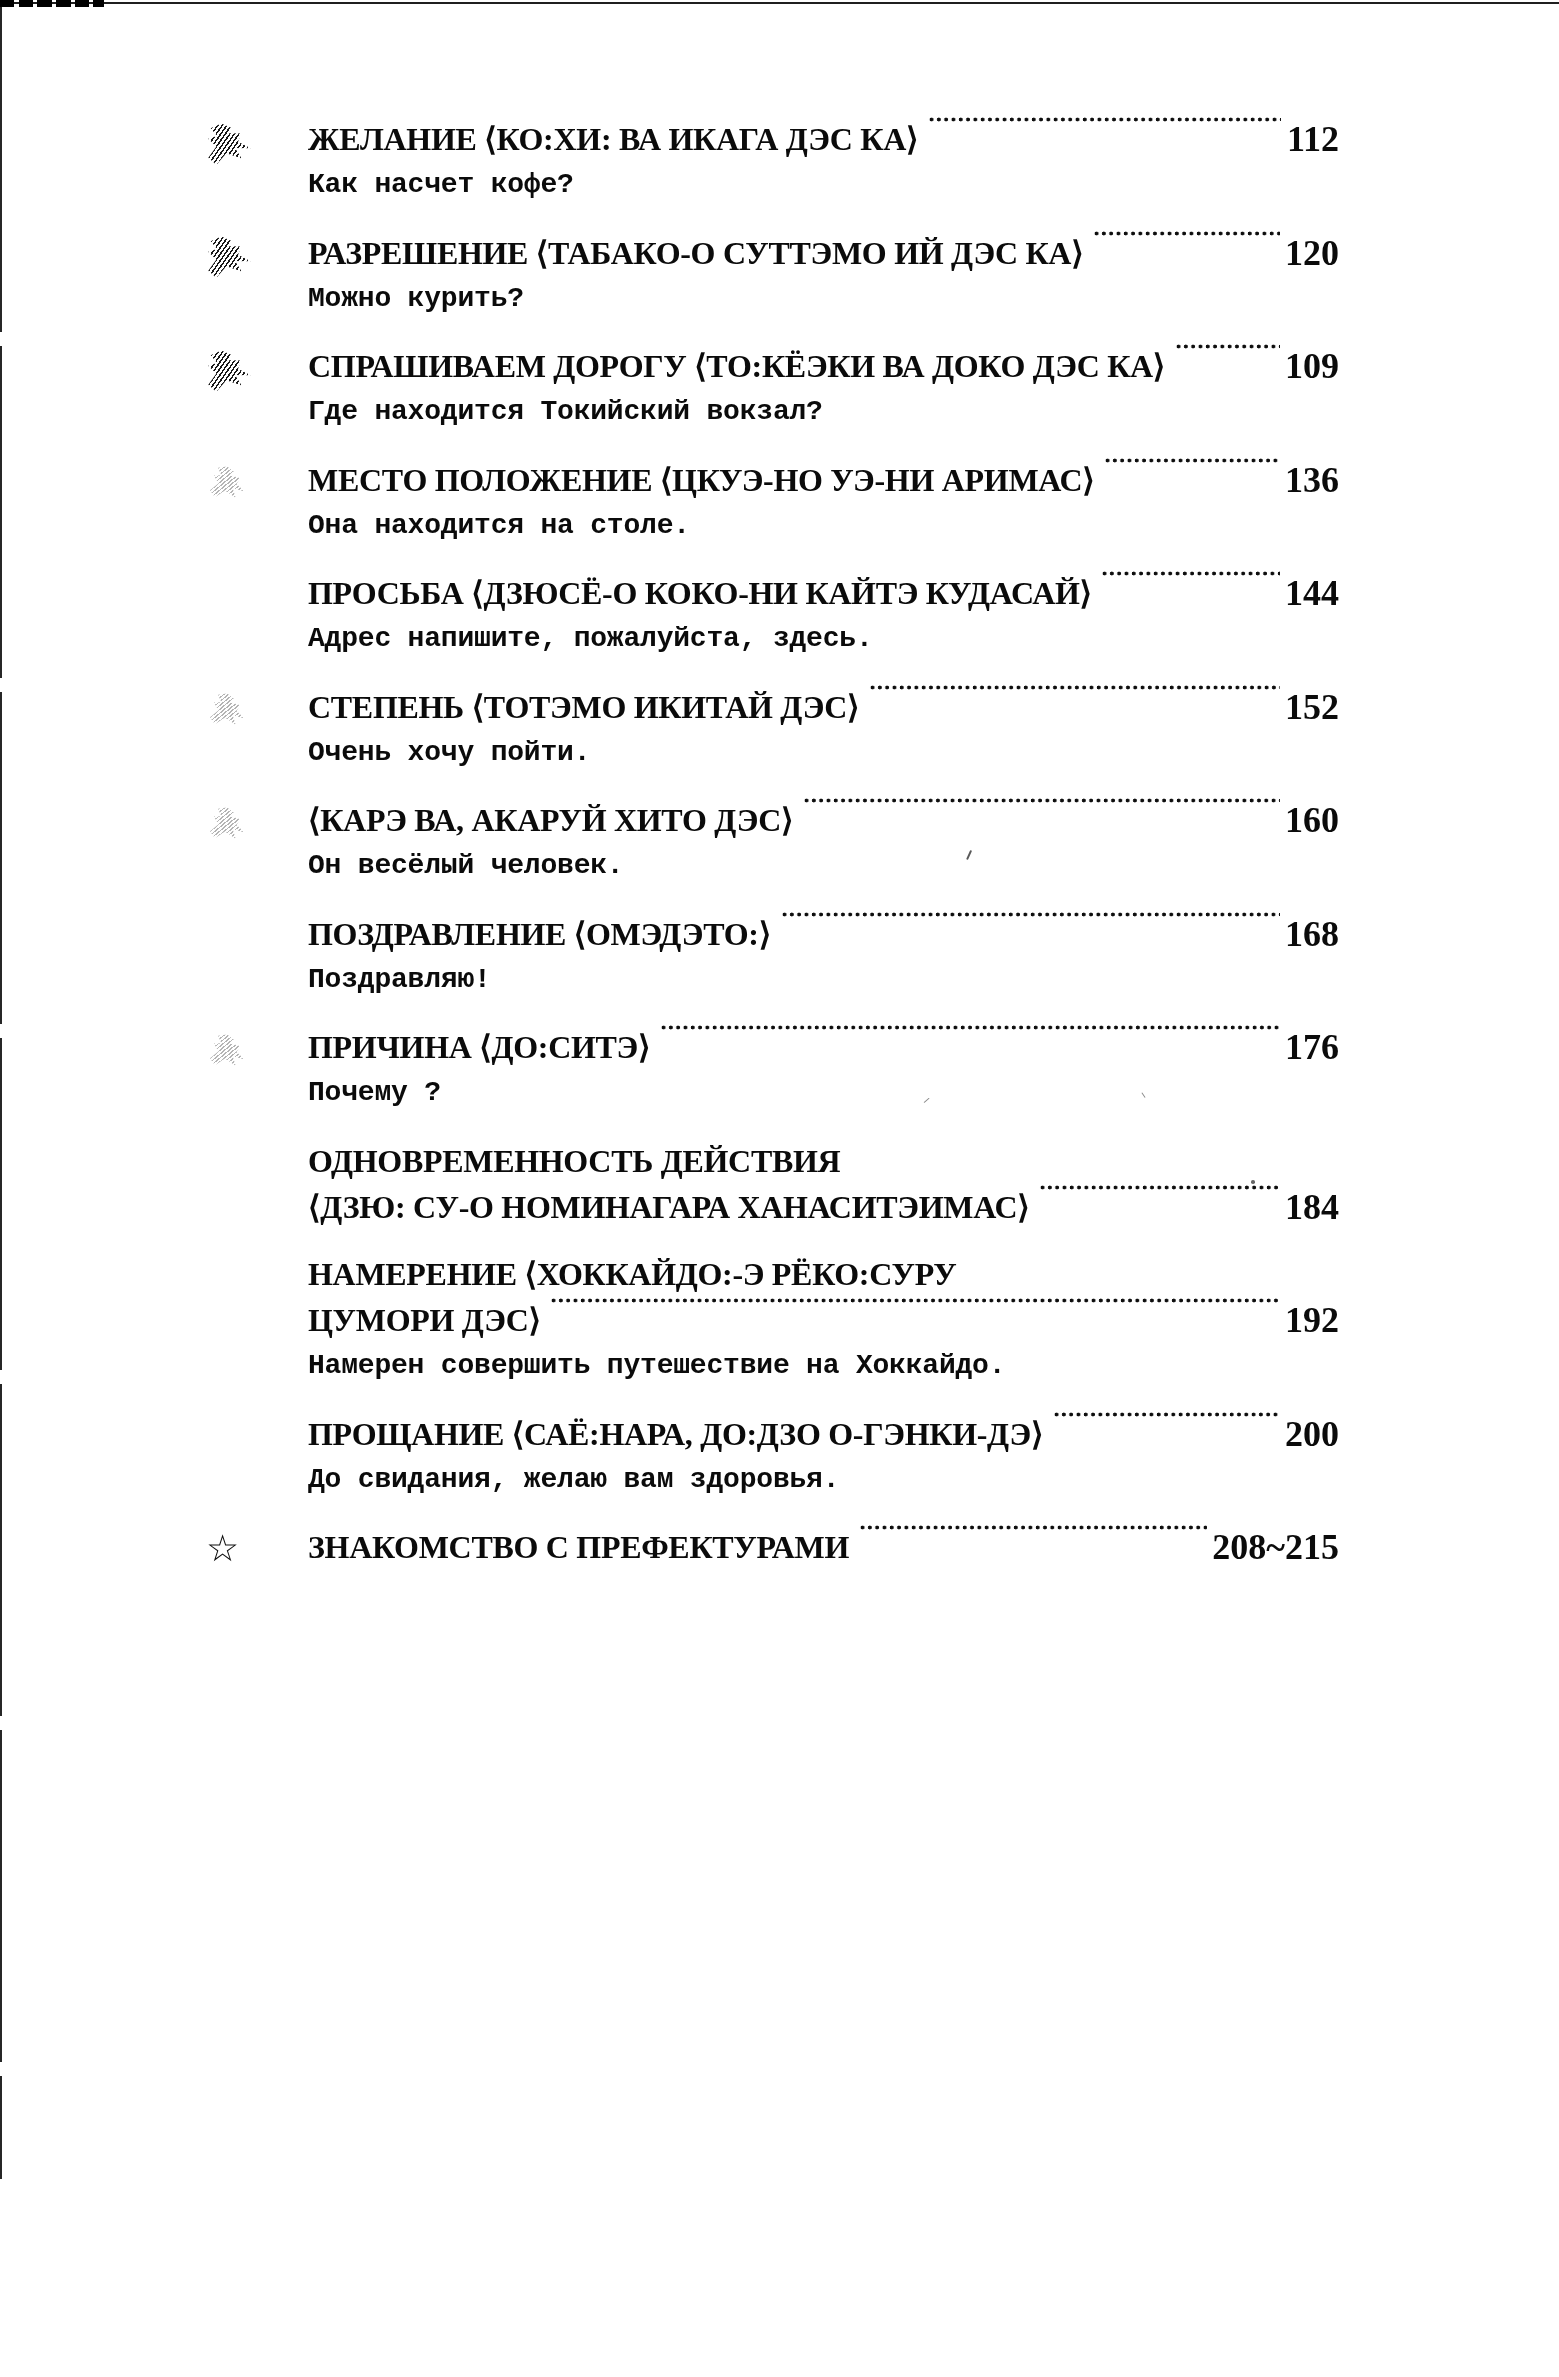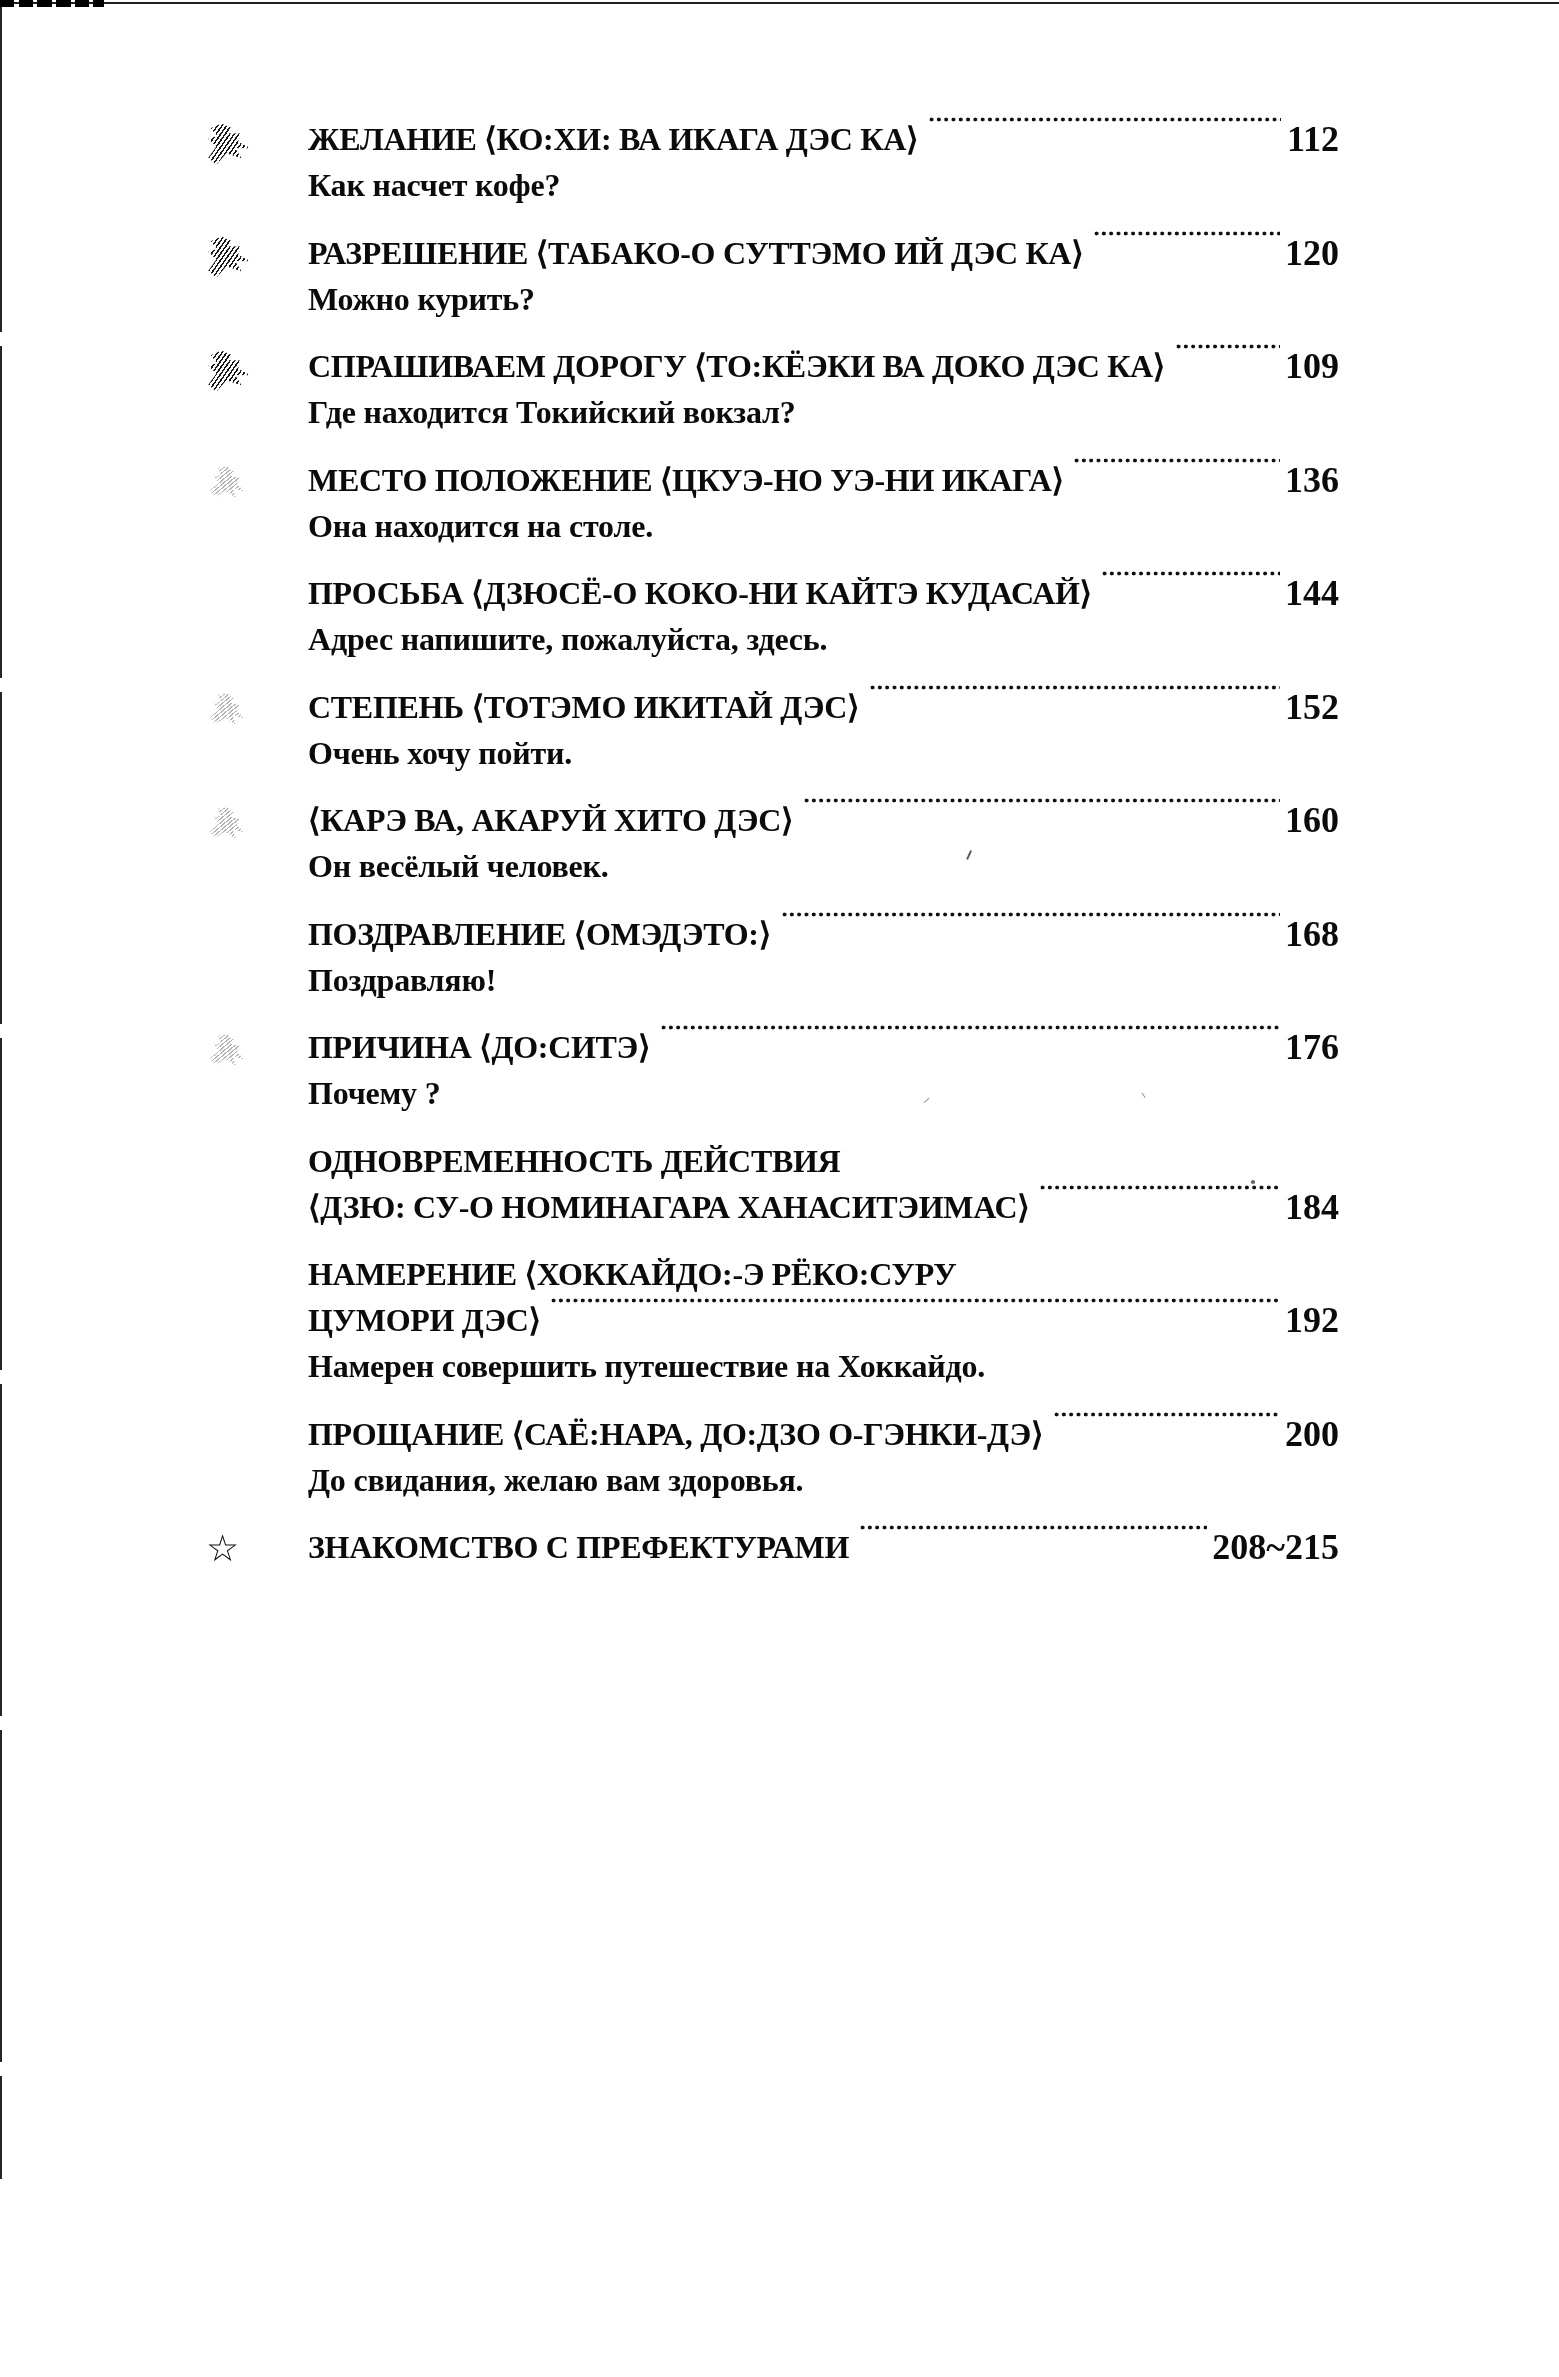--- a/index.html
+++ b/index.html
@@ -29,21 +29,21 @@
   .speck-c{left:1143px;top:1092px;width:1.4px;height:6.2px;transform:rotate(-35deg);opacity:.45;}
   .speck-d{left:1251px;top:1180px;width:3.5px;height:3.5px;border-radius:50%;opacity:.6;}
 
   
   .toc{position:absolute;left:308px;top:116px;width:1031px;}
   .entry{position:relative;margin-bottom:21.5px;}
   .row{display:flex;align-items:flex-start;line-height:46px;white-space:nowrap;}
   .title-row{font-weight:700;font-size:32px;letter-spacing:-0.3px;}
   .line-text{flex:0 0 auto;}
   .pagenum{flex:0 0 auto;font-weight:700;font-size:36px;letter-spacing:0;}
-  .subtitle{font-weight:700;font-size:32px;letter-spacing:-0.2px;}
+  .subtitle{font-weight:700;font-size:28px;letter-spacing:-0.2px;font-family:Liberation Mono, monospace;}
   .dots{
     flex:1 1 auto;min-width:8.3px;height:7px;
     margin:0 5.5px 0 9.7px;
     background-image:radial-gradient(circle at 3.5px 3.5px,#0e0e0e 1.7px,rgba(0,0,0,0) 2.2px);
     background-size:7.3px 7px;
     background-repeat:repeat-x;
     background-position:left bottom;
   }
 
   
@@ -102,21 +102,21 @@
             <span class="dots"></span>
             <span class="pagenum">109</span>
           </div>
           <div class="row subtitle">Где находится Токийский вокзал?</div>
         </div>
   </section>
       <section class="entry">
     <span class="margin-icon icon-smudge faint"></span>
     <div class="lines">
           <div class="row title-row">
-            <span class="line-text">МЕСТО ПОЛОЖЕНИЕ ⟨ЦКУЭ-НО УЭ-НИ ИКАГА⟩</span>
+            <span class="line-text">МЕСТО ПОЛОЖЕНИЕ ⟨ЦКУЭ-НО УЭ-НИ АРИМАС⟩</span>
             <span class="dots"></span>
             <span class="pagenum">136</span>
           </div>
           <div class="row subtitle">Она находится на столе.</div>
         </div>
   </section>
       <section class="entry">
 
     <div class="lines">
           <div class="row title-row">

